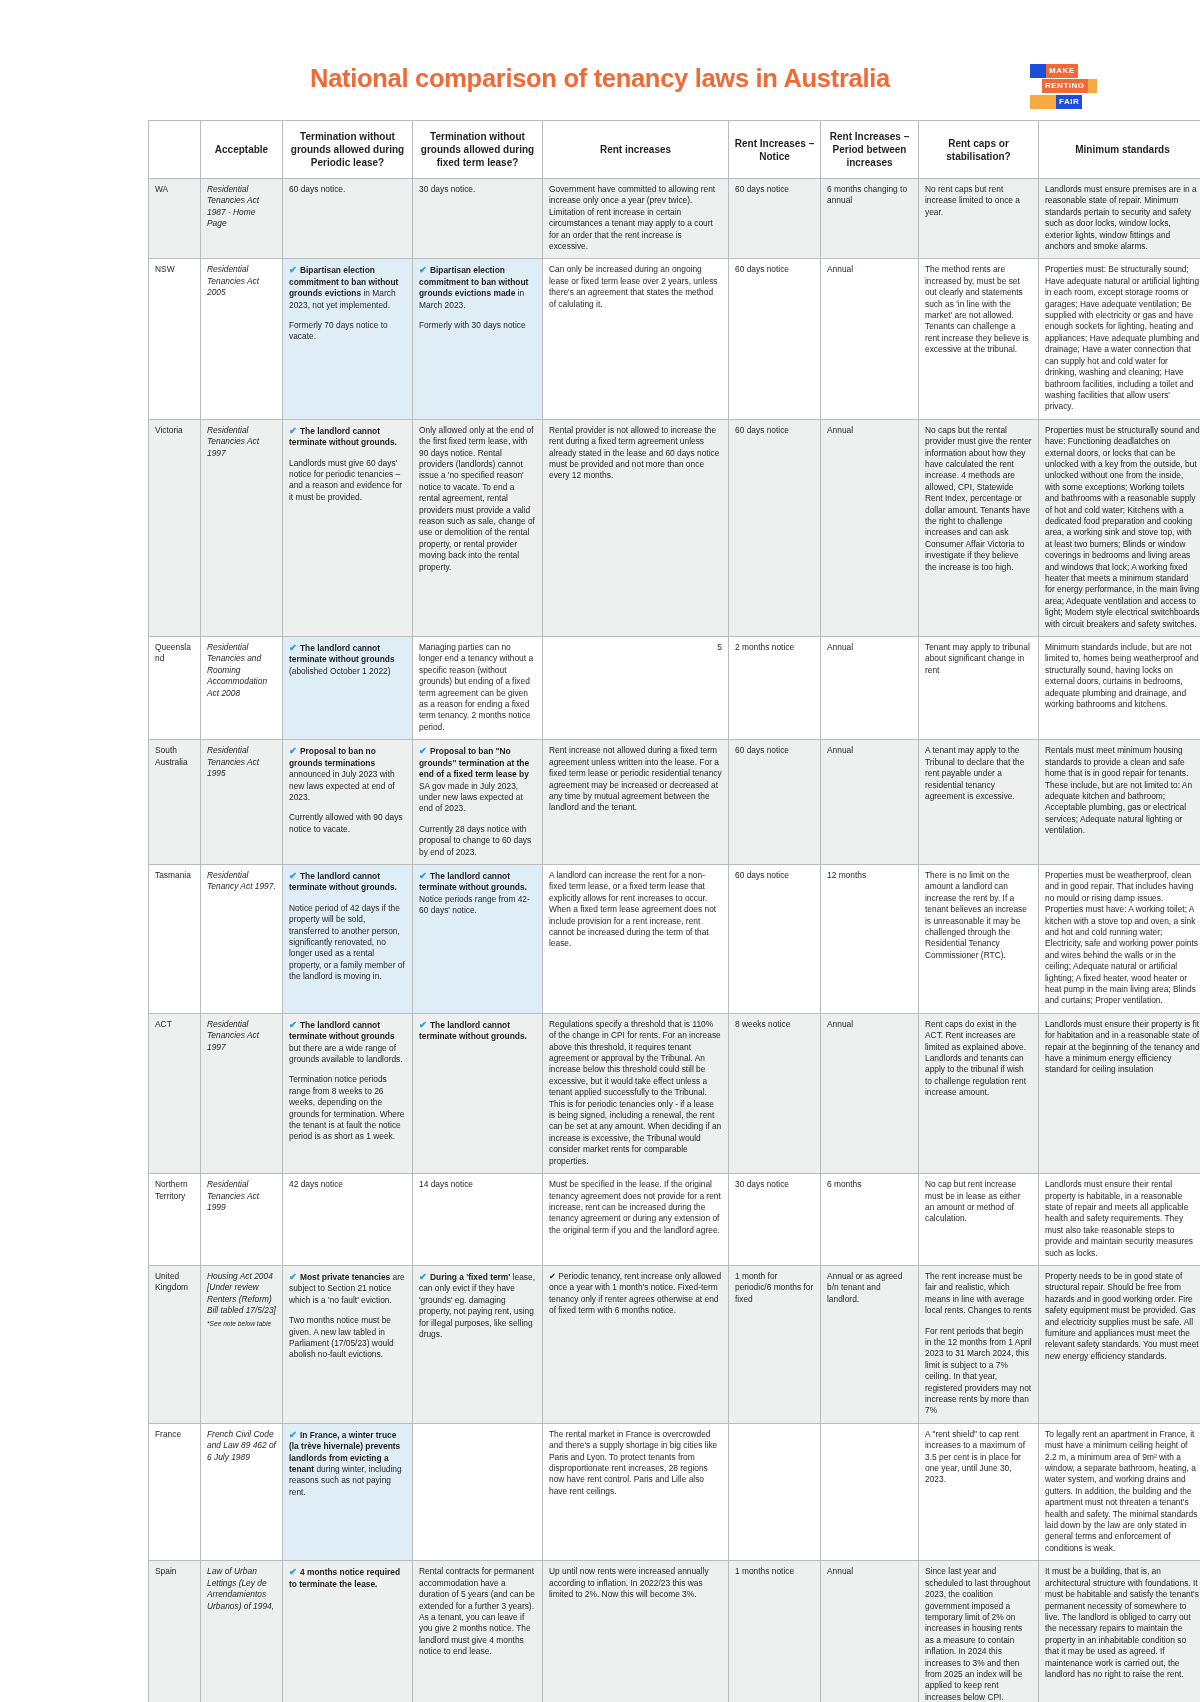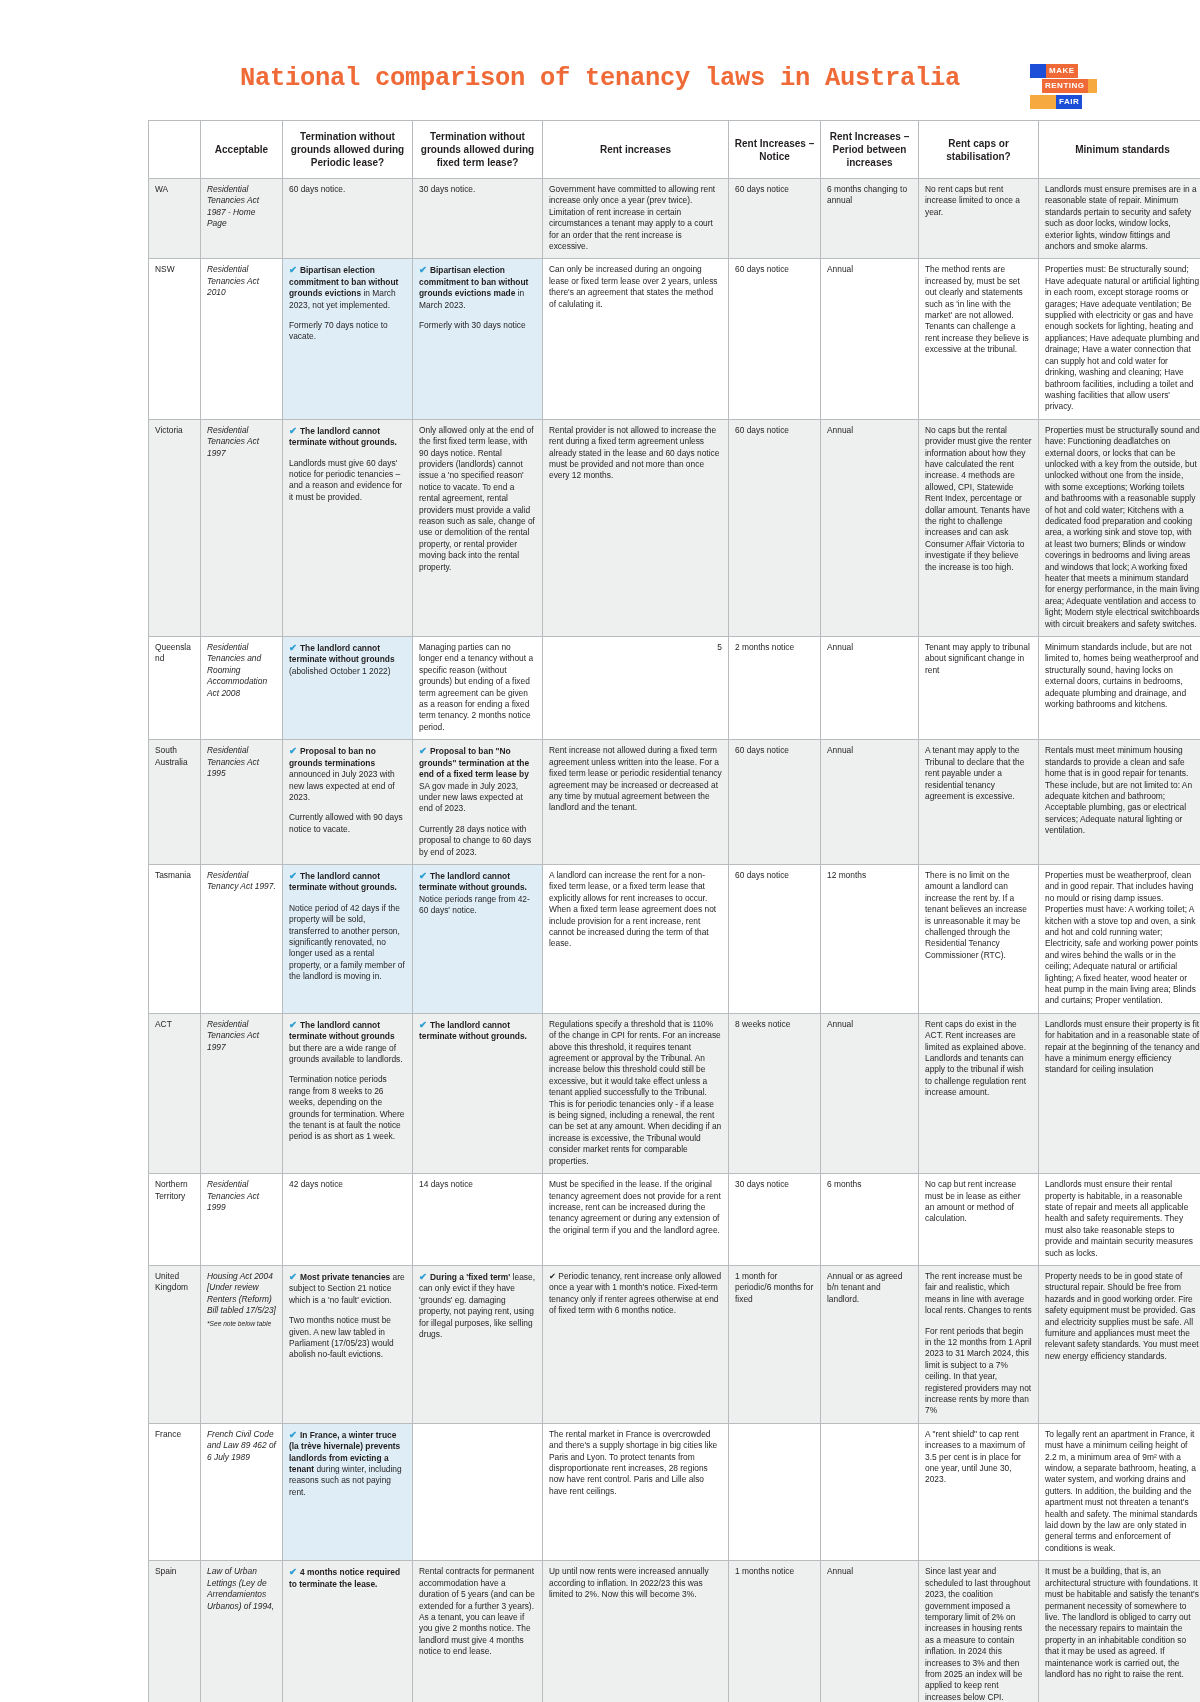--- a/index.html
+++ b/index.html
@@ -28,21 +28,21 @@
   }
   .title {
     position: absolute;
     left: 0; right: 0;
     top: 78px;
     text-align: center;
     font-size: 25.5px;
     font-weight: bold;
     letter-spacing: -0.3px;
     color: #ef6a36;
-    font-family: Liberation Mono, monospace;
+    font-family: Liberation Sans, sans-serif;
     transform: translateY(-50%);
   }
   .logo {
     position: absolute;
     right: 106px;
     top: 64px;
     width: 64px;
     height: 46px;
     margin-left: 20px;
   }
@@ -208,21 +208,21 @@
             </td>
             <td>
               <p class="p">No rent caps but rent increase limited to once a year.</p>
             </td>
             <td>
               <p class="p">Landlords must ensure premises are in a reasonable state of repair. Minimum standards pertain to security and safety such as door locks, window locks, exterior lights, window fittings and anchors and smoke alarms.</p>
             </td>
           </tr>
           <tr>
             <td class="juris">NSW</td>
-            <td class="leg"><span>Residential Tenancies Act 2010</span></td>
+            <td class="leg"><span>Residential Tenancies Act 2005</span></td>
             <td class="hl">
               <p class="p"><span class="chk">✔</span><span class="b">Bipartisan election commitment to ban without grounds evictions</span><span> in March 2023, not yet implemented.</span></p>
               <p class="p">Formerly 70 days notice to vacate.</p>
             </td>
             <td class="hl">
               <p class="p"><span class="chk">✔</span><span class="b">Bipartisan election commitment to ban without grounds evictions made</span><span> in March 2023.</span></p>
               <p class="p">Formerly with 30 days notice</p>
             </td>
             <td>
               <p class="p">Can only be increased during an ongoing lease or fixed term lease over 2 years, unless there's an agreement that states the method of calulating it.</p>

